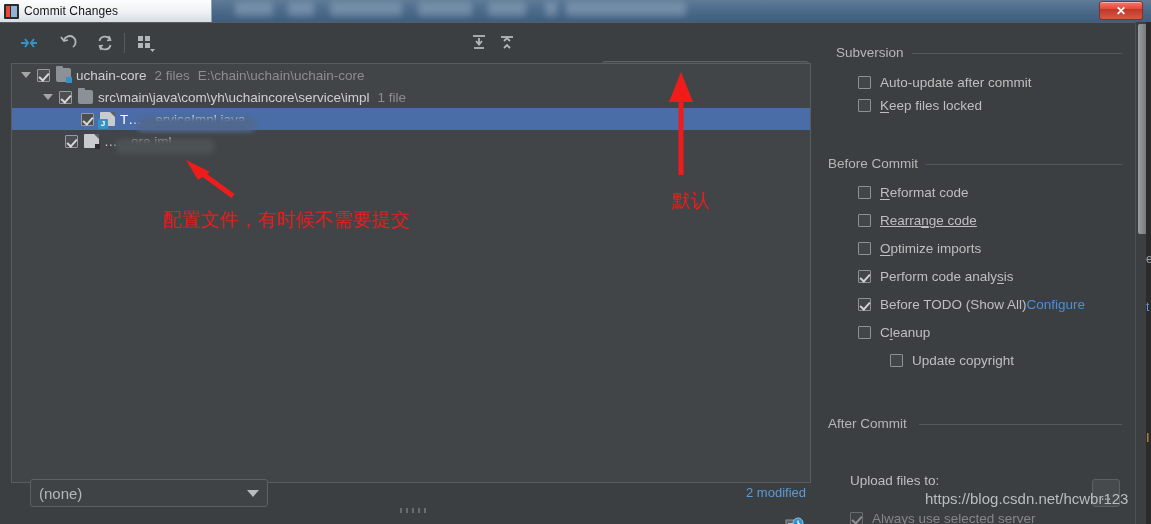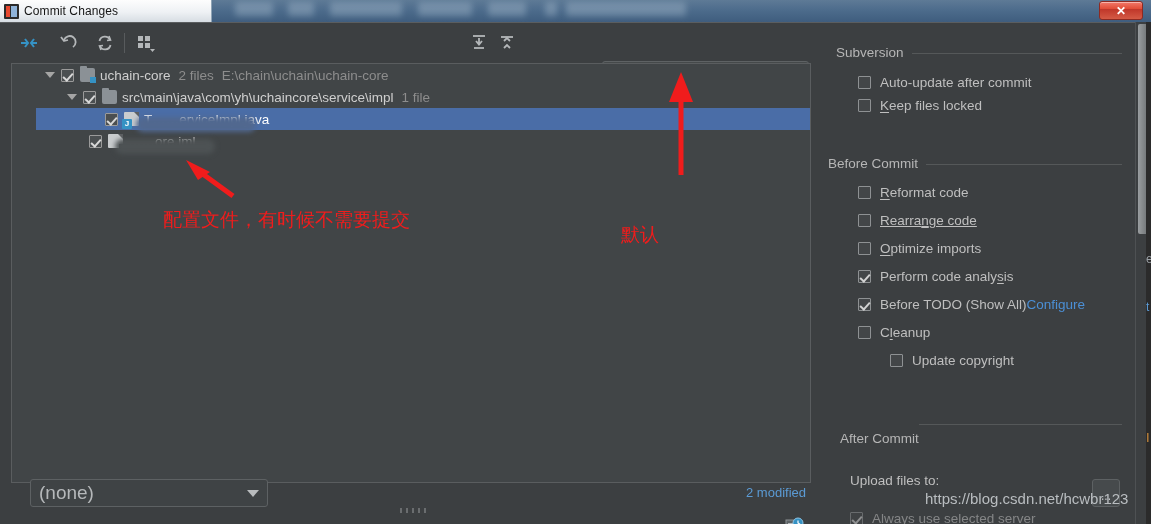--- a/index.html
+++ b/index.html
@@ -80,21 +80,20 @@
   }
   .tbsep {
     position: absolute; top: 10px; width: 1px; height: 20px; background: #585b5d;
   }
 
   .tree-wrap {
     position: absolute; left: 11px; top: 40px; width: 800px; height: 420px;
     background: #414547;
     border: 1px solid #5a5d5f;
     overflow: hidden;
-    padding-left: 24px;
   }
   .tree-row {
     position: relative; height: 22px; display: flex; align-items: center;
     white-space: nowrap; font-size: 13.5px; color: #bbbbbb;
   }
   .tree-row.selected { background: #4a6da7; }
   .arrow {
     width: 0; height: 0; margin-right: 6px;
     border-left: 5px solid transparent; border-right: 5px solid transparent;
     border-top: 6px solid #a5a5a5;
@@ -218,21 +217,21 @@
     border-left: 6px solid transparent; border-right: 6px solid transparent;
     border-top: 7px solid #b9bcbe;
   }
 
   
   .upl-combo {
     position: absolute; left: 850px; top: 478px; width: 238px; height: 28px;
     background: #3f4345; border: 1px solid #5d6163; border-radius: 3px;
     display: flex; align-items: center; padding: 0 8px;
   }
-  .upl-combo span { font-size: 19px; color: #b5b8ba; flex: 1; }
+  .upl-combo span { font-size: 15px; color: #b5b8ba; flex: 1; }
   .upl-btn {
     position: absolute; left: 1092px; top: 478px; width: 28px; height: 28px;
     background: #464a4c; border: 1px solid #5d6163; border-radius: 3px;
     display: flex; align-items: flex-end; justify-content: center;
     font-size: 12px; color: #c0c3c5; padding-bottom: 3px;
   }
 
   
   .watermark {
     position: absolute; left: 925px; top: 490px;
@@ -462,21 +461,21 @@
       <div class="opt" style="left:38px; top:302px;">
         <div class="cbx2"></div>
         <span>C<span class="uline">l</span>eanup</span>
 
       </div>
       <div class="opt" style="left:38px; top:330px;margin-left:32px;">
         <div class="cbx2"></div>
         <span>Update copyright</span>
       </div>
 
-      <div class="grp-title" style="left:20px; top:393px;margin-top:15px;">After Commit</div>
+      <div class="grp-title" style="left:8px; top:393px;">After Commit</div>
       <div class="grp-line" style="left:99px; top:401px; width:203px;"></div>
 
       <div class="opt" style="left:30px; top:450px;">Upload files to:</div>
     </div>
 
     <div class="upl-combo" style="top:456px; left:30px;">
       <span>(none)</span>
       <div class="combo-arrow"></div>
     </div>
     <div class="upl-btn" style="top:456px;">...</div>
@@ -503,17 +502,17 @@
       <polygon points="186,160 210,172 198,180" fill="#f01c1c"></polygon>
     </g>
 
     <g>
       <line x1="681" y1="175" x2="681" y2="95" stroke="#f01c1c" stroke-width="5"></line>
       <polygon points="681,72 693,102 669,102" fill="#f01c1c"></polygon>
     </g>
   </svg>
 
   <div class="anno-text" style="left:163px; top:207px;">配置文件，有时候不需要提交</div>
-  <div class="anno-text" style="left:621px; top:188px;margin-top:34px;">默认</div>
+  <div class="anno-text" style="left:672px; top:188px;">默认</div>
 
   <div class="watermark">https://blog.csdn.net/hcwbr123</div>
 
 </div>
 
 </body></html>

